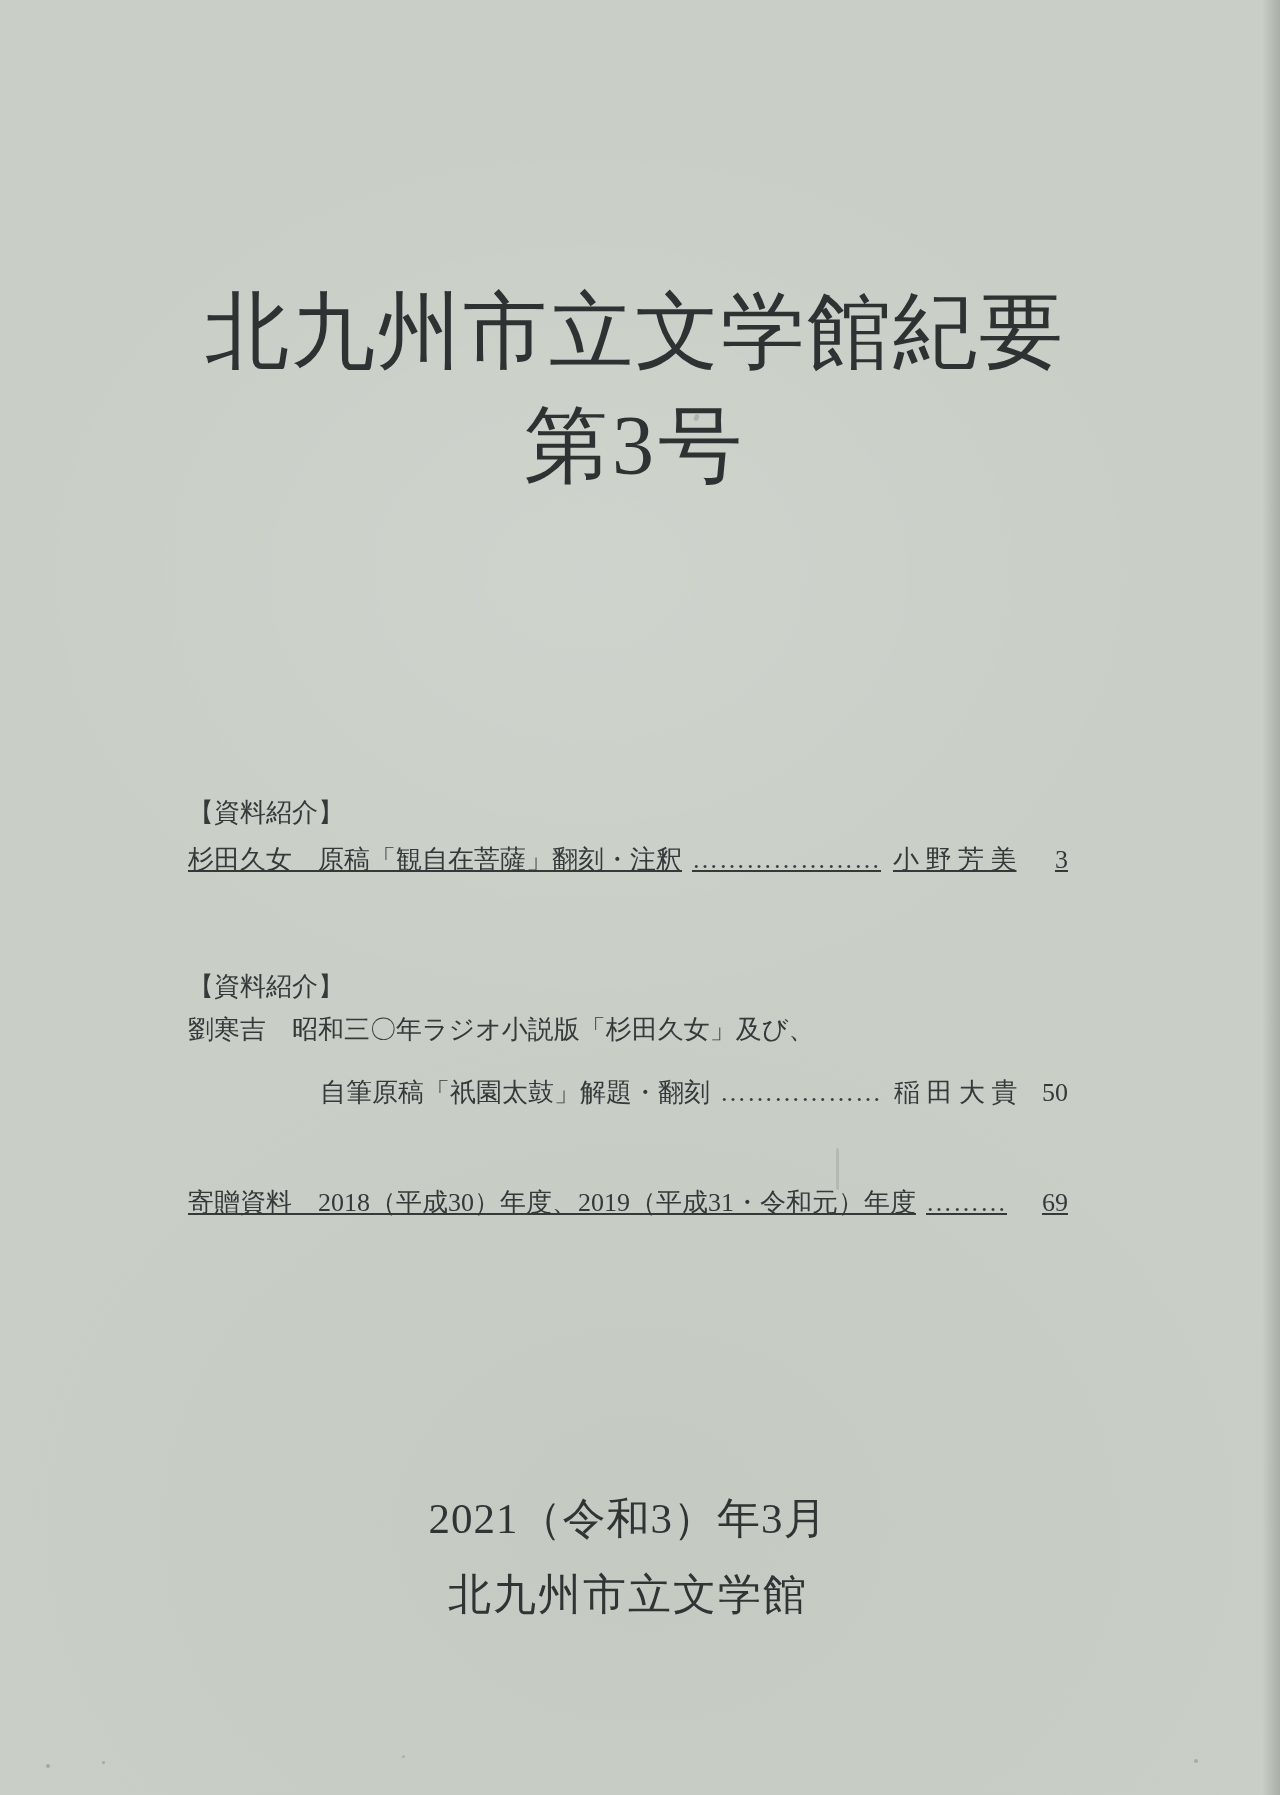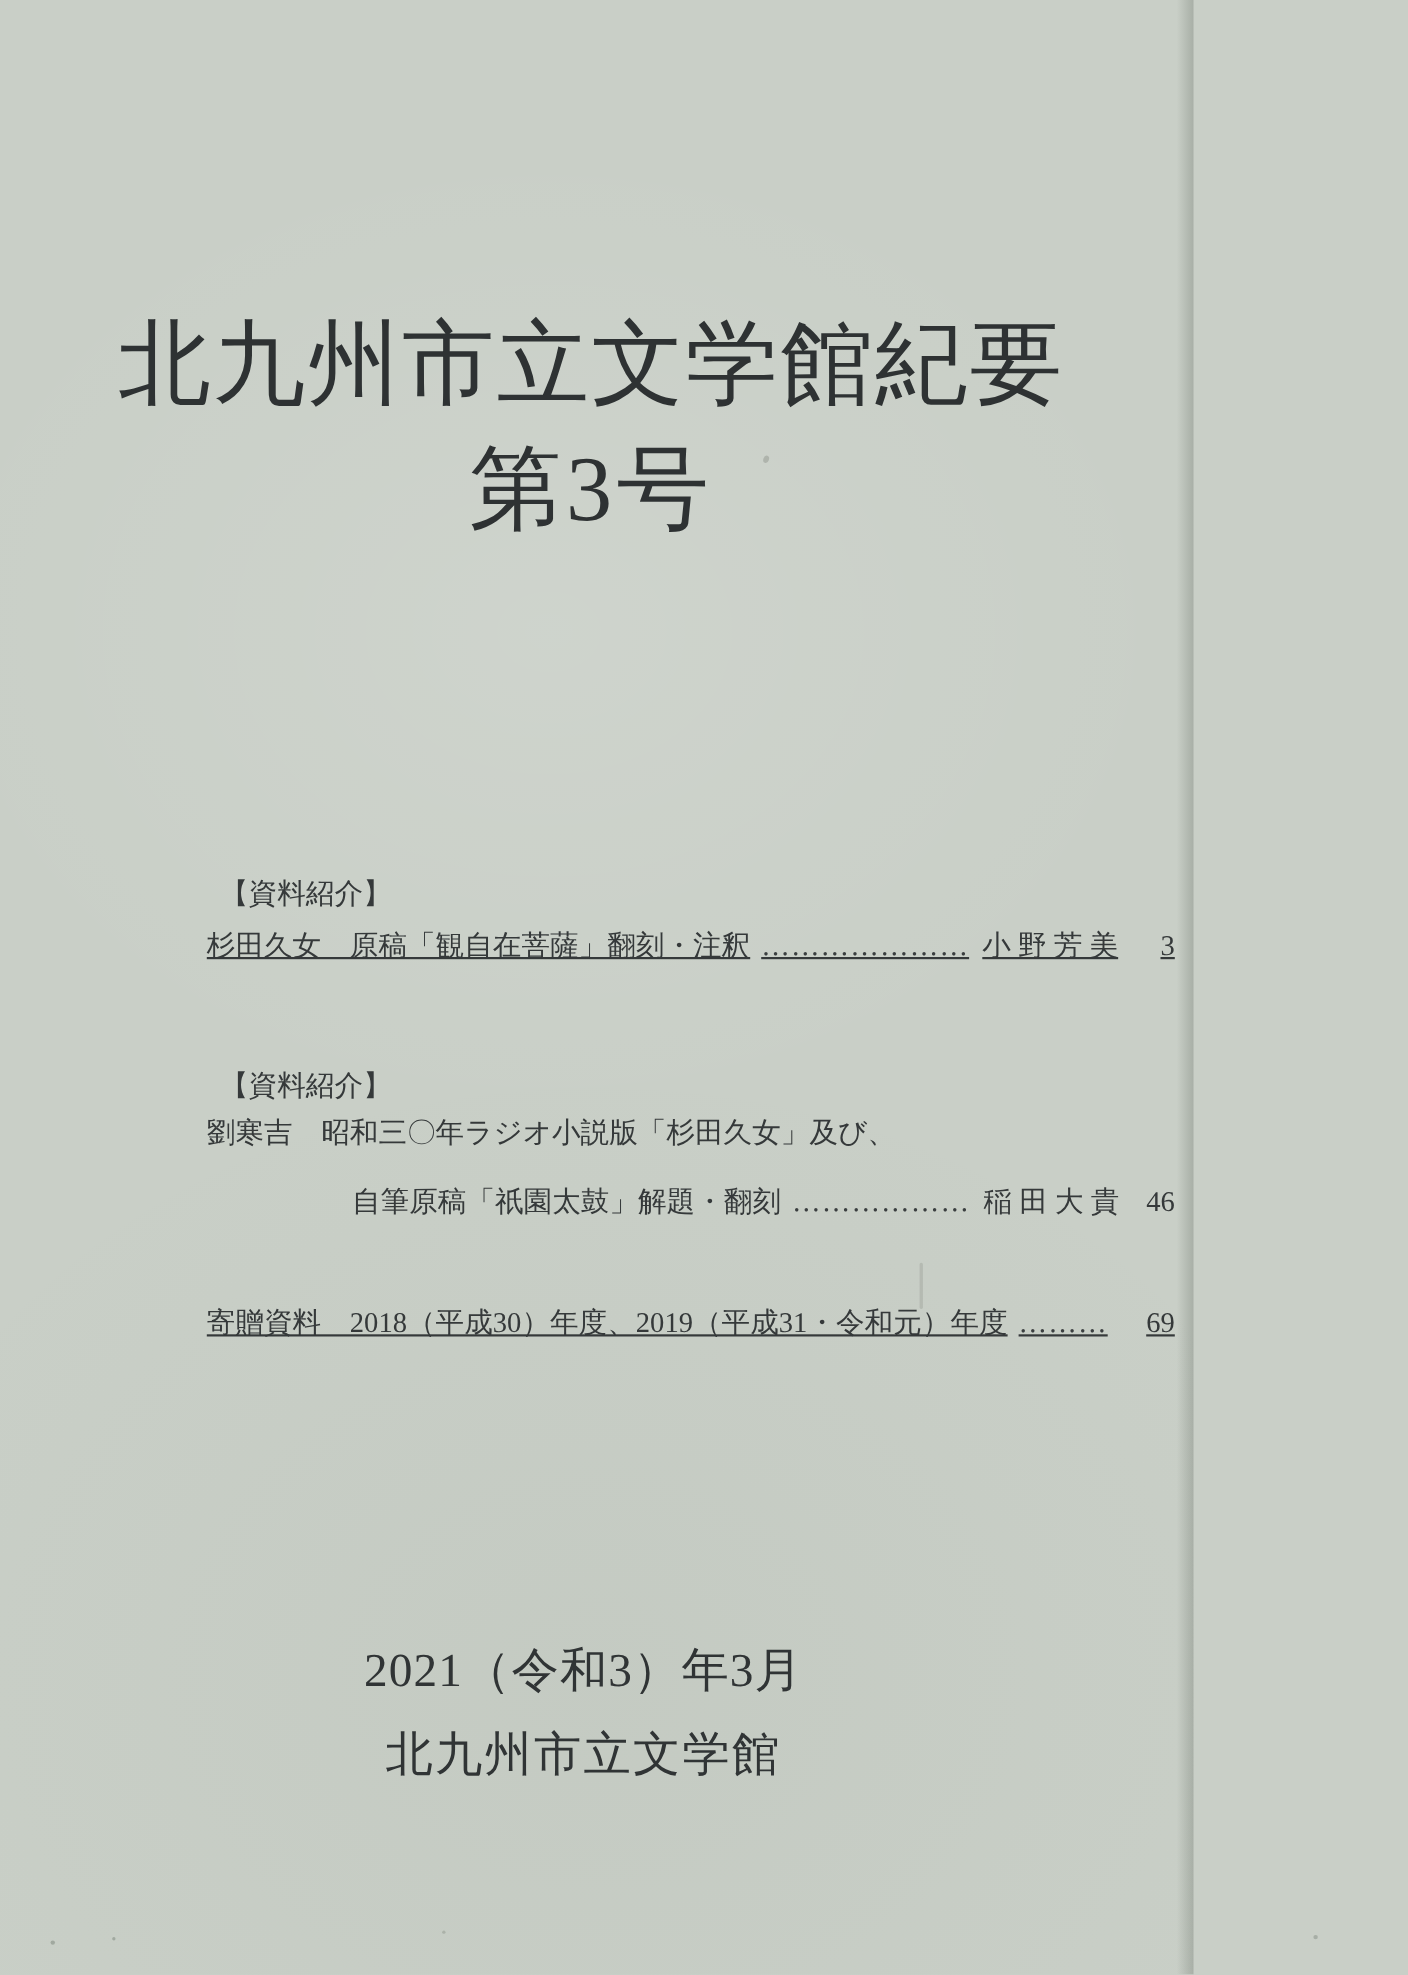--- a/index.html
+++ b/index.html
@@ -3,21 +3,21 @@
 <meta charset="utf-8">
 <style>
   * { margin: 0; padding: 0; box-sizing: border-box; }
   html, body { width: 1280px; height: 1795px; overflow: hidden; }
   body {
     font-family: "Liberation Serif", "DejaVu Serif", serif;
     background: #c9cfc7;
   }
   .page {
     position: relative;
-    width: 1085px;
+    width: 1280px;
     height: 1795px;
     background:
       radial-gradient(ellipse 900px 700px at 46% 32%, rgba(255,255,255,0.10), rgba(255,255,255,0) 65%),
       radial-gradient(ellipse 1000px 800px at 50% 85%, rgba(120,130,118,0.06), rgba(120,130,118,0) 70%),
       linear-gradient(to right, rgba(0,0,0,0) 0%, rgba(0,0,0,0) 98.6%, rgba(52,62,52,0.16) 99.6%, rgba(52,62,52,0.22) 100%),
       #c9cfc7;
     color: #343839;
   }
   
   .title1 {
@@ -37,21 +37,21 @@
     text-align: center;
     transform: translateX(-5px);
     font-size: 84px;
     font-weight: 500;
     letter-spacing: 4px;
     color: #2e3233;
     line-height: 1.1;
   }
   
   .toc { position: absolute; left: 188px; top: 0; width: 880px; font-size: 26px; color: #35393a; }
-  .cat { position: absolute; white-space: nowrap; margin-left: 12px; }
+  .cat { position: absolute; white-space: nowrap; }
   .row { position: absolute; display: flex; align-items: baseline; width: 880px; white-space: nowrap; }
   .cat1 { top: 795px; }
   .row1 { top: 842px; text-decoration: underline; }
   .cat2 { top: 969px; }
   .row2a { top: 1012px; }
   .row2b { top: 1056px; padding-left: 132px; margin-top: 19px; }
   .row3 { top: 1185px; text-decoration: underline; }
   .leader { margin-left: 10px; letter-spacing: 1px; color: #3a3e3f; }
   .author { margin-left: 12px; }
   .pg { margin-left: auto; min-width: 34px; text-align: right; }
@@ -104,21 +104,21 @@
     </div>
 
     <div class="cat cat2">【資料紹介】</div>
     <div class="row row2a">
       <span>劉寒吉　昭和三〇年ラジオ小説版「杉田久女」及び、</span>
     </div>
     <div class="row row2b">
       <span>自筆原稿「祇園太鼓」解題・翻刻</span>
       <span class="leader">………………</span>
       <span class="author">稲 田 大 貴</span>
-      <span class="pg">46</span>
+      <span class="pg">50</span>
     </div>
 
     <div class="row row3">
       <span>寄贈資料　2018（平成30）年度、2019（平成31・令和元）年度</span>
       <span class="leader">………</span>
       <span class="pg">69</span>
     </div>
 
   </main>
 

